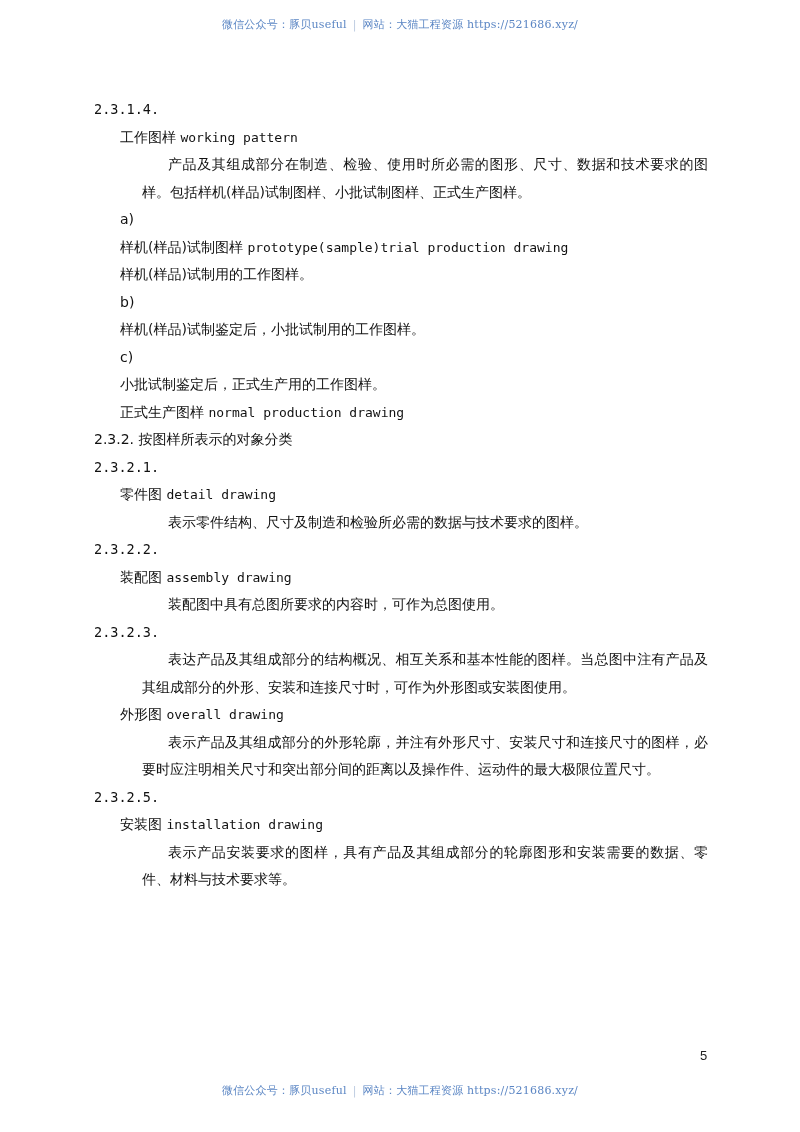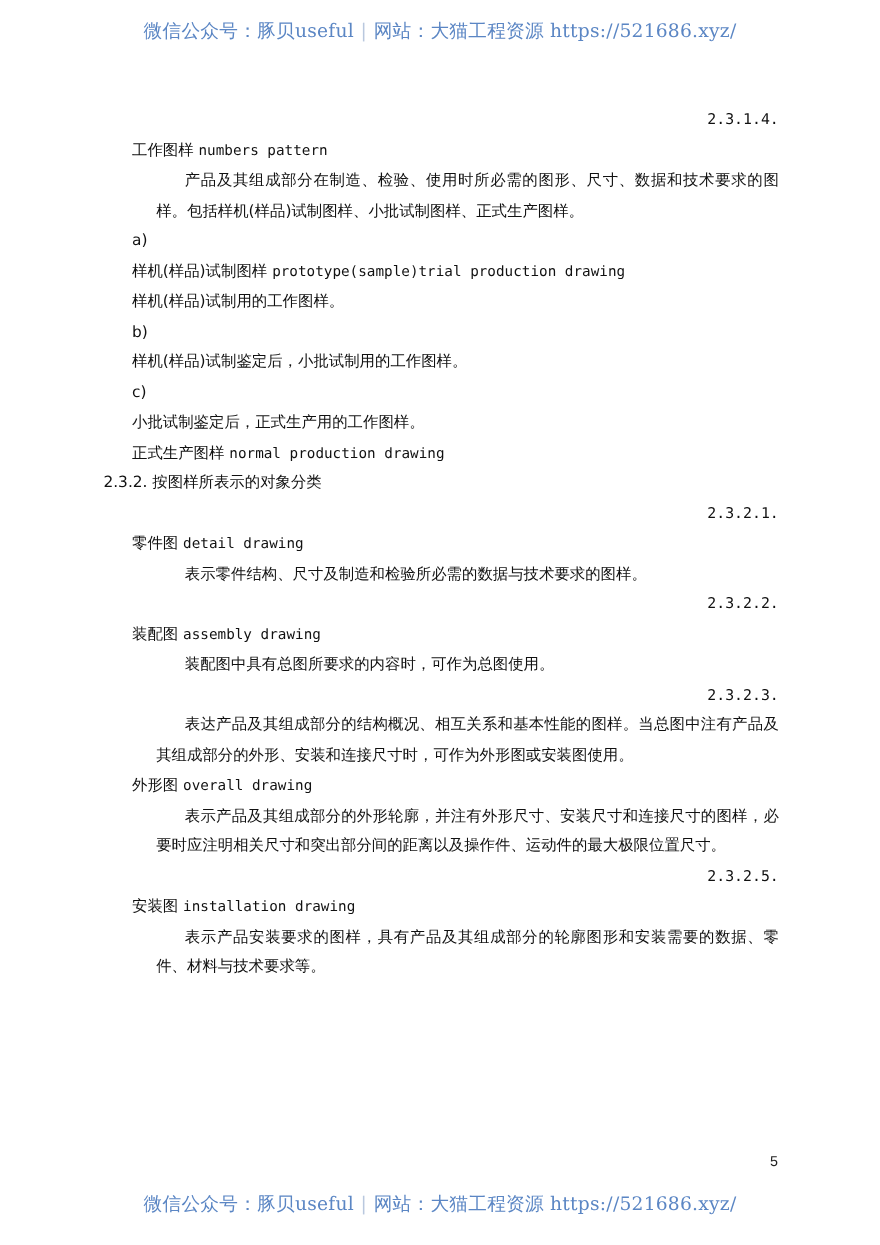--- a/index.html
+++ b/index.html
@@ -1,42 +1,42 @@
 <!DOCTYPE html>
 <html><head>
 <meta charset="utf-8">
 <style>
   html, body { margin:0; padding:0; background:#ffffff; }
   body { width:800px; height:1132px; position:relative; overflow:hidden;
          font-family:"DejaVu Sans", "Liberation Sans", sans-serif; color:#111; }
   .watermark { position:absolute; left:0; width:800px; text-align:center;
                font-family:"DejaVu Serif","Liberation Serif", serif;
-               font-size:17px; color:#5b86c4; letter-spacing:0.2px; }
+               font-size:11px; color:#5b86c4; letter-spacing:0.2px; }
   .watermark.top { top:17px; }
   .watermark.bottom { top:1083px; }
   .watermark .sep { color:#b9c8de; margin:0 6px; }
   .content { position:absolute; left:94px; top:96px; width:614px; }
   .line { font-size:14px; line-height:27.5px; height:27.5px; white-space:nowrap; }
   .line.indent { padding-left:26px; }
   .para { font-size:14px; line-height:27.5px; text-indent:26px; text-align:justify;margin-left:48px; }
-  .num { font-family:"DejaVu Sans Mono","Liberation Mono", monospace; font-size:13.5px;text-align:right; }
+  .num { font-family:"DejaVu Sans Mono","Liberation Mono", monospace; font-size:13.5px; }
   .term-en { font-family:"DejaVu Sans Mono","Liberation Mono", monospace; font-size:13px; }
   .page-number { position:absolute; left:700px; top:1048px; font-size:13px; color:#222;
                  font-family:"Liberation Sans", sans-serif; }
 </style>
 </head>
 <body>
 
 <div class="watermark top">
   <span>微信公众号：豚贝useful</span><span class="sep">|</span><span>网站：大猫工程资源 https://521686.xyz/</span>
 </div>
 
 <div class="content">
   <div class="line num">2.3.1.4.</div>
-  <div class="line indent"><span>工作图样</span> <span class="term-en">numbers pattern</span></div>
+  <div class="line indent"><span>工作图样</span> <span class="term-en">working pattern</span></div>
   <div class="para">产品及其组成部分在制造、检验、使用时所必需的图形、尺寸、数据和技术要求的图样。包括样机(样品)试制图样、小批试制图样、正式生产图样。</div>
   <div class="line indent">a)</div>
   <div class="line indent"><span>样机(样品)试制图样</span> <span class="term-en">prototype(sample)trial production drawing</span></div>
   <div class="line indent">样机(样品)试制用的工作图样。</div>
   <div class="line indent">b)</div>
   <div class="line indent">样机(样品)试制鉴定后，小批试制用的工作图样。</div>
   <div class="line indent">c)</div>
   <div class="line indent">小批试制鉴定后，正式生产用的工作图样。</div>
   <div class="line indent"><span>正式生产图样</span> <span class="term-en">normal production drawing</span></div>
   <div class="line">2.3.2.  按图样所表示的对象分类</div>

